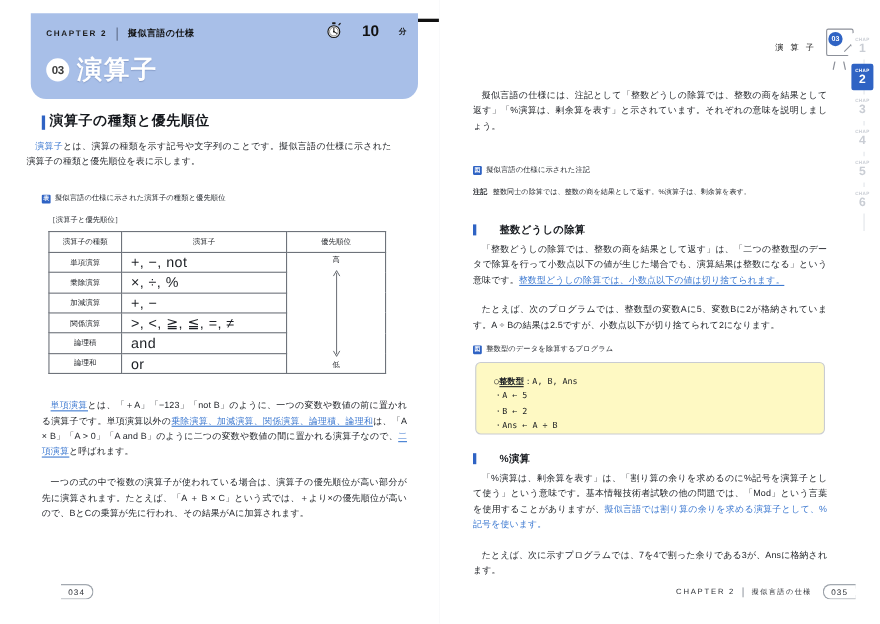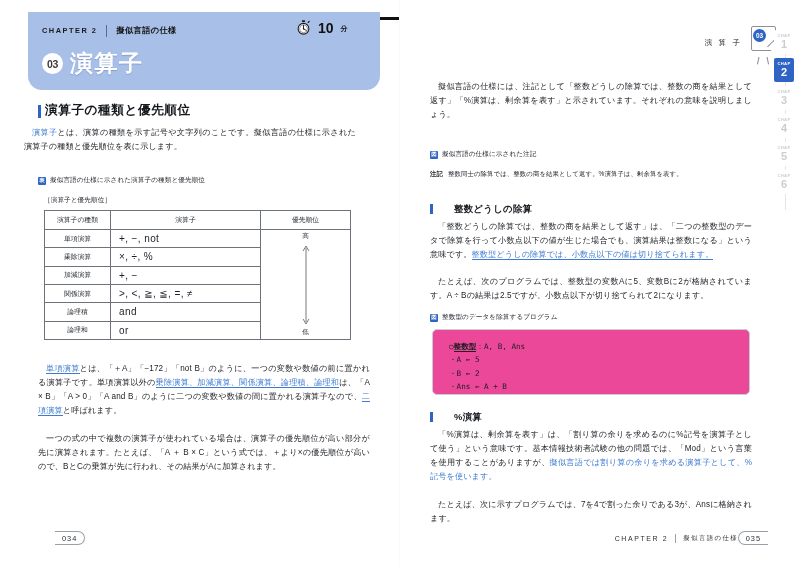--- a/index.html
+++ b/index.html
@@ -68,21 +68,21 @@
     color: #101010;
     font-weight: 700;
     white-space: nowrap;
     letter-spacing: 0.4px;
   }
   .timer-box {
     position: absolute;
     left: 296px; top: 20px;
     display: flex;
     align-items: center;
-    gap: 7px;
+    gap: 18px;
   }
   .stopwatch {
     width: 15px; height: 15px;
     position: relative;
   }
   .timer-num {
     font-size: 14px;
     font-weight: 700;
     color: #111;
     line-height: 1;
@@ -221,21 +221,21 @@
     background: #ffffff;
   }
   .op-table td.c-kind {
     width: 66px;
     height: 18.2px;
     text-align: center;
   }
   .op-table td.c-ops {
     width: 150px;
     padding-left: 8px;
-    font-size: 10px;
+    font-size: 13px;
     letter-spacing: 0.4px;
   }
   .op-table td.c-prio {
     width: 90px;
     vertical-align: middle;
   }
   .prio-cell {
     position: relative;
     width: 100%;
     height: 109px;
@@ -251,21 +251,21 @@
   .prio-lo { bottom: 2px; }
   .prio-arrow {
     position: absolute;
     left: 50%; top: 13px;
     transform: translateX(-50%);
   }
 
   
   .codebox {
     position: absolute;
-    background: #ec4899;
+    background: #fef9c3;
     border: 0.8px solid #c9ccd2;
     border-radius: 5px;
   }
   .codebox pre {
     margin: 0;
     padding: 10px 0 10px 16px;
     font-family: "DejaVu Sans Mono", "Liberation Mono", monospace;
     font-size: 7.6px;
     line-height: 1.75;
     color: #1a1d22;
@@ -383,21 +383,21 @@
     font-size: 7.4px;
     letter-spacing: 1px;
     color: #2a2d33;
     border: 0.8px solid #9aa0a8;
     border-radius: 7px;
     padding: 2.5px 7px 2px 7px;
     line-height: 1;
     margin-left: 33px;
   }
   .folio-left { left: 22px; border-left: none; border-radius: 0 7px 7px 0; }
-  .folio-right { right: 32px; border-right: none; border-radius: 7px 0 0 7px; text-align: center; }
+  .folio-right { right: 22px; border-right: none; border-radius: 7px 0 0 7px; text-align: center; }
   .foot-run {
     position: absolute;
     bottom: 24px; right: 62px;
     display: flex;
     align-items: center;
     gap: 7px;
   }
   .foot-chap {
     font-size: 7px;
     letter-spacing: 1.6px;
@@ -504,21 +504,21 @@
           <td class="c-kind">論理積</td>
           <td class="c-ops">and</td>
         </tr>
         <tr>
           <td class="c-kind">論理和</td>
           <td class="c-ops">or</td>
         </tr>
       </tbody>
     </table>
 
-    <div class="para" style="left:38px; top:362px; width:332px;"><span class="ul-blue">単項演算</span><span>とは、「＋A」「−172」「not B」のように、一つの変数や数値の前に置かれる演算子です。単項演算以外の</span><span class="ul-blue">乗除演算、加減演算、関係演算、論理積、論理和</span><span>は、「A × B」「A &gt; 0」「A and B」のように二つの変数や数値の間に置かれる演算子なので、</span><span class="ul-blue">二項演算</span><span>と呼ばれます。</span></div>
+    <div class="para" style="left:38px; top:362px; width:332px;"><span class="ul-blue">単項演算</span><span>とは、「＋A」「−123」「not B」のように、一つの変数や数値の前に置かれる演算子です。単項演算以外の</span><span class="ul-blue">乗除演算、加減演算、関係演算、論理積、論理和</span><span>は、「A × B」「A &gt; 0」「A and B」のように二つの変数や数値の間に置かれる演算子なので、</span><span class="ul-blue">二項演算</span><span>と呼ばれます。</span></div>
 
     <div class="para" style="left:38px; top:432px; width:332px;">一つの式の中で複数の演算子が使われている場合は、演算子の優先順位が高い部分が先に演算されます。たとえば、「A ＋ B × C」という式では、＋より×の優先順位が高いので、BとCの乗算が先に行われ、その結果がAに加算されます。</div>
 
 
     <div class="folio folio-left">034</div>
   </div>
 
   <div class="gutter"></div>
 
   <div class="page-right">

